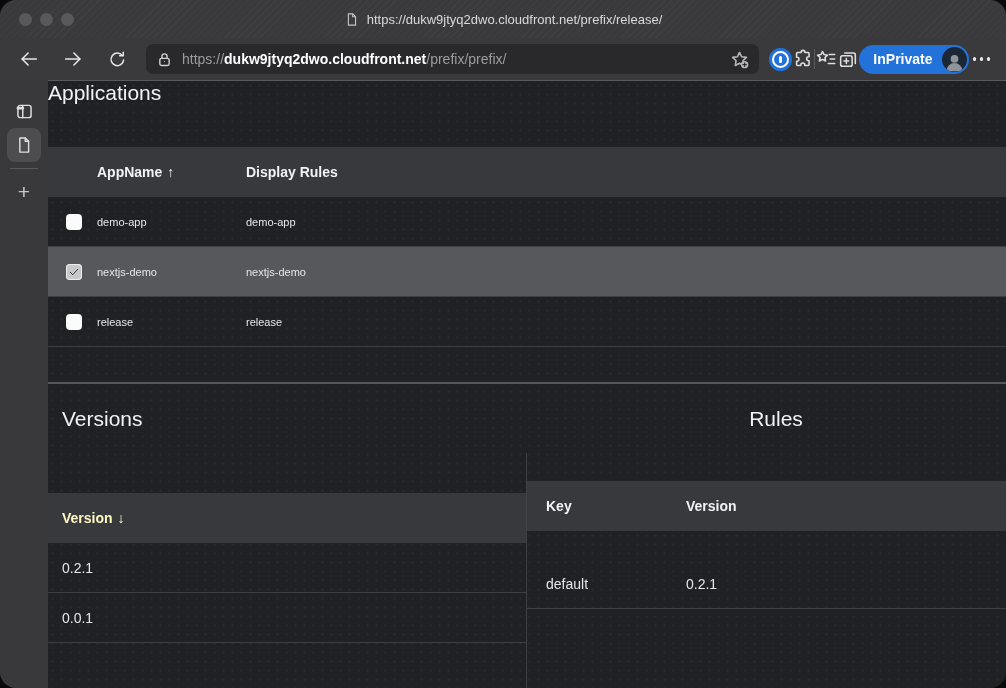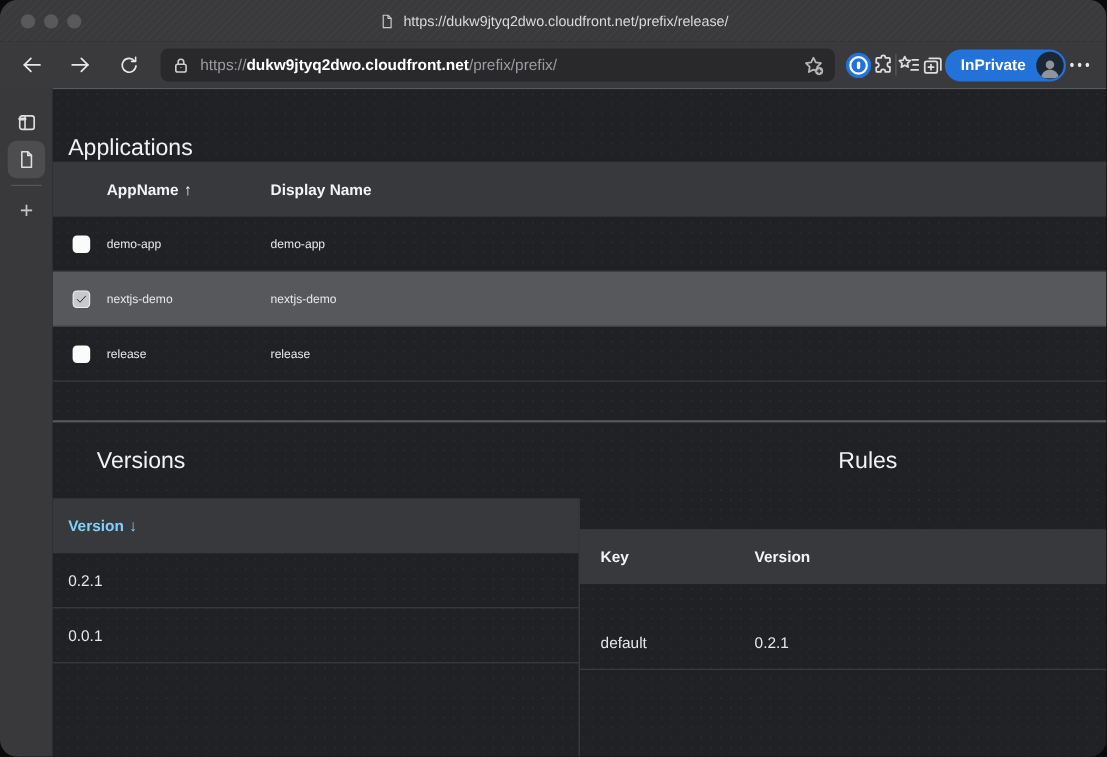--- a/index.html
+++ b/index.html
@@ -55,48 +55,48 @@
     justify-content:center; color:#dededf; margin-bottom:0; }
   .side-btn svg { stroke:#dededf; }
   .side-btn.active { background:#4d4d50; }
   .side-divider { width:28px; height:1px; background:#59595b; margin:6px 0 5px; }
   .side-plus { font-size:21px; color:#c6c6c8; font-weight:400; line-height:1; }
 
   .content { flex:1 1 auto; min-width:0; background:#202124; border-top:1px solid #5a5a5d;
     background-image:radial-gradient(rgba(255,255,255,0.035) 1px, transparent 1.2px);
     background-size:9px 9px; display:flex; flex-direction:column; }
 
-  .section-head { flex:0 0 66px; display:flex; align-items:flex-end; padding-left:14px;
+  .section-head { flex:0 0 66px; display:flex; align-items:flex-start; 
     font-size:21px; color:#f2f2f4; }
 
   .grid-apps { display:grid; grid-template-columns:49px 149px 1fr; align-items:center; }
   .thead { flex:0 0 50px; background:#38393c; font-size:14px; font-weight:700; color:#f3f3f5; }
   .trow { flex:0 0 50px; font-size:11px; color:#e7e7e9; border-bottom:1px solid #3d3f42; }
   .trow.selected { background:#56585b; }
   .sort-arrow { margin-left:5px; font-weight:700; }
 
   .checkbox { width:16px; height:16px; border-radius:4px; background:#fbfbfc;
     margin-left:18px; display:flex; align-items:center; justify-content:center; }
   .checkbox svg { display:none; }
   .checkbox.checked { background:#c7c9cb; box-shadow:inset 0 0 0 1px #ededee; }
   .checkbox.checked svg { display:block; }
 
   .empty-strip { flex:0 0 37px; border-bottom:2px solid #56585b; }
 
   .panels { flex:1 1 auto; display:flex; flex-direction:column; min-height:0; }
-  .panel-heads { flex:0 0 69px; display:flex;padding-left:26px; }
+  .panel-heads { flex:0 0 69px; display:flex; }
   .ph-left { width:478px; flex:0 0 478px; display:flex; align-items:center; padding-left:14px;
     font-size:21px; color:#f2f2f4; }
   .ph-right { flex:1 1 auto; display:flex; align-items:center; padding-left:20px;
     font-size:21px; color:#f2f2f4;justify-content:center; }
   .panel-bodies { flex:1 1 auto; display:flex; min-height:0; }
   .pb-left { width:478px; flex:0 0 478px; display:flex; flex-direction:column; }
   .pb-right { flex:1 1 auto; border-left:1px solid #404245; display:flex; flex-direction:column; }
   .vhead { flex:0 0 50px; background:#38393c; display:flex; align-items:center; padding-left:14px;
-    font-size:14px; font-weight:700; color:#7dd3fc; }
+    font-size:14px; font-weight:700; color:#fef9c3;margin-top:40px; }
   .vrow { flex:0 0 50px; display:flex; align-items:center; padding-left:14px; font-size:14px;
     color:#e7e7e9; border-bottom:1px solid #3d3f42; }
   .grid-rules { display:grid; grid-template-columns:140px 1fr; align-items:center; padding-left:19px;margin-top:28px; }
   .rhead { flex:0 0 50px; background:#38393c; font-size:14px; font-weight:700; color:#f3f3f5; }
   .rrow { flex:0 0 50px; font-size:14px; color:#e7e7e9; border-bottom:1px solid #3d3f42; }
 
   svg.icon { fill:none; stroke-width:1.7; stroke-linecap:round; stroke-linejoin:round; }
 </style>
 </head>
 <body>
@@ -220,21 +220,21 @@
 
     <div class="content">
 
       <div class="section-head">
         <span>Applications</span>
       </div>
 
       <div class="thead grid-apps">
         <span></span>
         <span><span>AppName</span><span class="sort-arrow">↑</span></span>
-        <span>Display Name</span>
+        <span>Display Rules</span>
       </div>
 
       <div class="trow grid-apps">
         <span class="checkbox"></span>
         <span>demo-app</span>
         <span>demo-app</span>
       </div>
       <div class="trow grid-apps selected">
         <span class="checkbox checked">
             <svg class="icon" width="12" height="12" viewBox="0 0 24 24" stroke="#1d1d1f" stroke-width="3.4">

